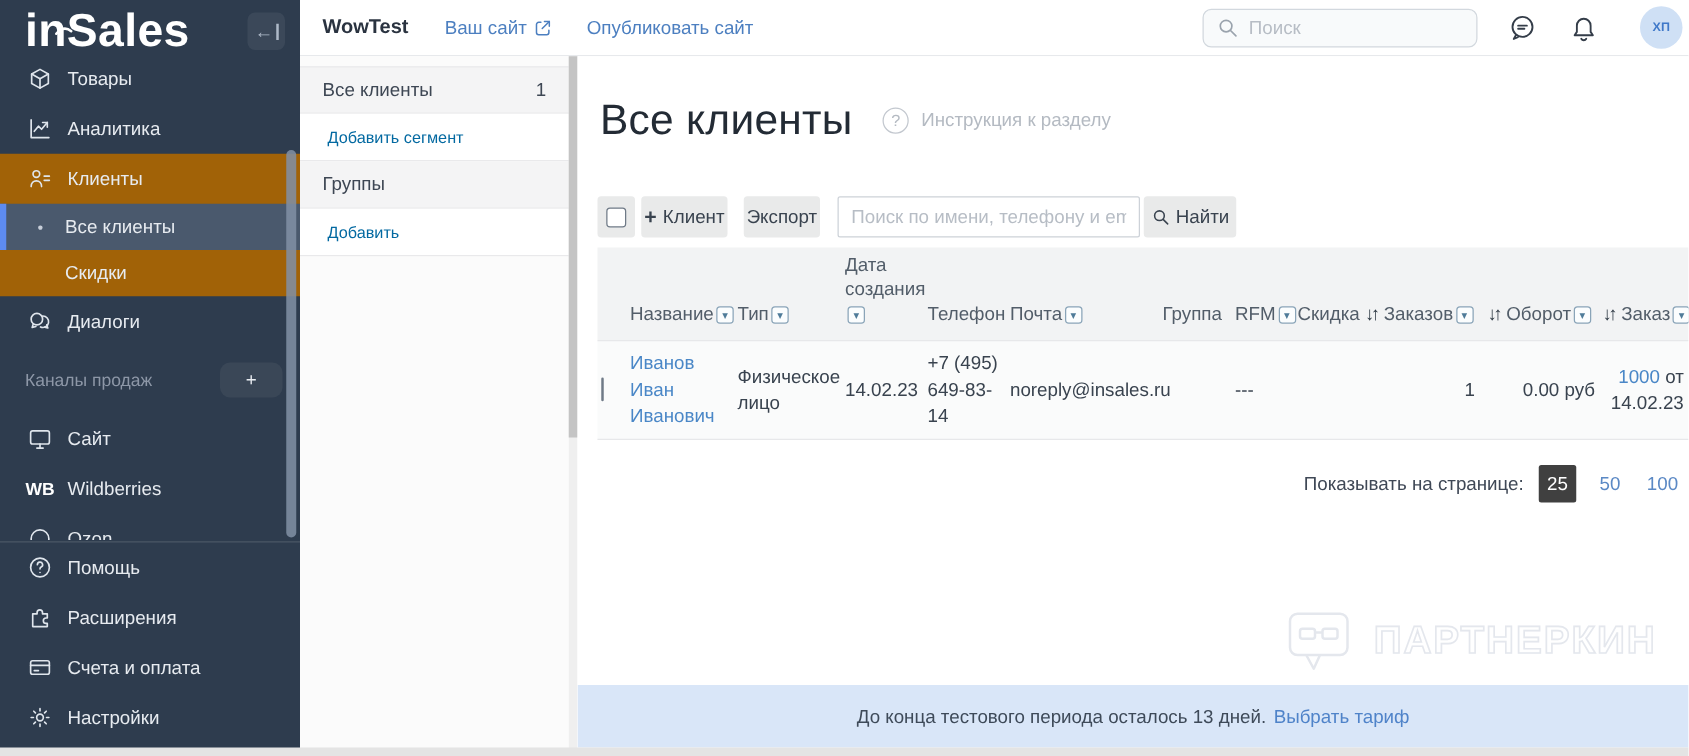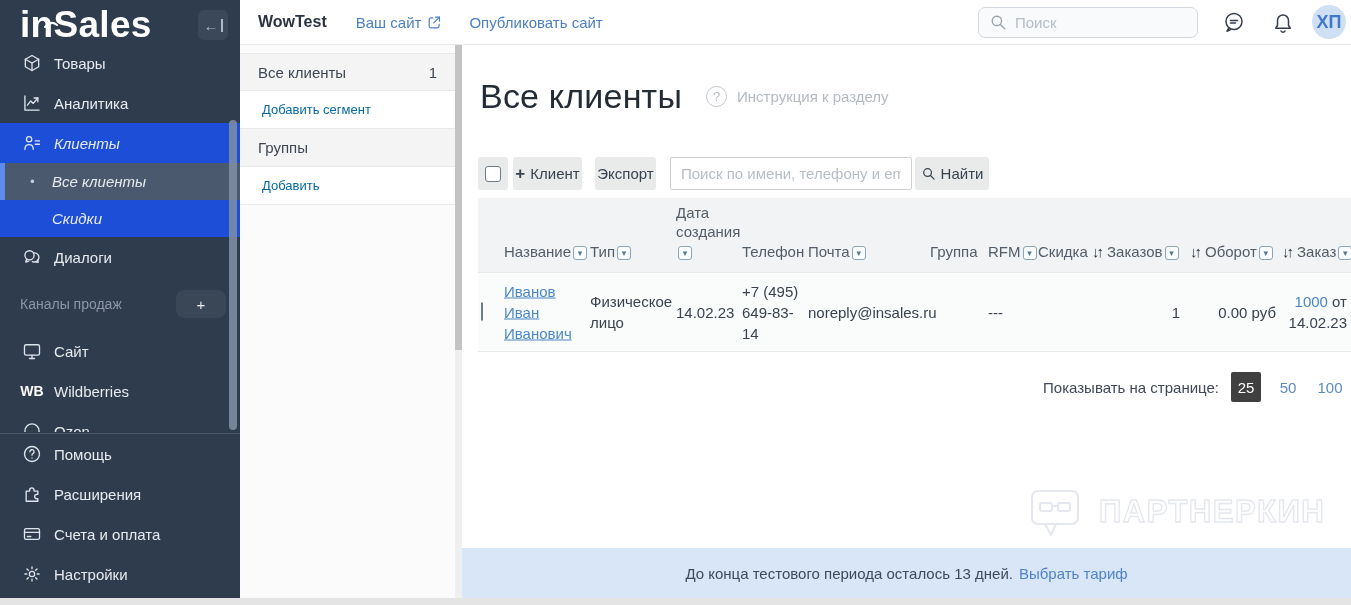--- a/index.html
+++ b/index.html
@@ -13,21 +13,21 @@
   .logo { font-size:37px; font-weight:700; color:#fff; position:relative; letter-spacing:.3px; }
   .logo-hat { position:absolute; left:23px; top:-8px; width:16px; height:10px; }
   .logo-hat svg { width:16px; height:10px; fill:none; stroke:#fff; stroke-width:2; stroke-linecap:round; }
   .collapse-btn { width:30px; height:30px; background:#3b4859; border:none; border-radius:6px; color:#aeb9c8; display:flex; align-items:center; justify-content:center; gap:2px; font-size:15px; cursor:pointer; font-family:inherit; }
   .collapse-btn .bar { width:2px; height:13px; background:#aeb9c8; display:inline-block; }
   .scroll-area { position:absolute; top:43px; left:0; width:240px; height:389px; overflow:hidden; }
   .sb-item { height:40px; display:flex; align-items:center; padding-left:20px; font-size:15px; color:#e7ebf0; cursor:pointer; position:relative; }
   .sb-item .icn { width:24px; height:24px; margin-right:10px; display:flex; align-items:center; justify-content:center; color:#dfe5ec; flex:none; }
   .icn svg { width:20px; height:20px; fill:none; stroke:currentColor; stroke-width:1.6; stroke-linecap:round; stroke-linejoin:round; }
   .wb-glyph { font-weight:700; font-size:14px; color:#fff; }
-  .sb-group { background:#1d4ed8;font-style:italic; }
+  .sb-group { background:#a16207; }
   .sb-sub { height:37px; display:flex; align-items:center; padding-left:52px; font-size:15px; position:relative; cursor:pointer; color:#e7ebf0; }
   .sb-sub.selected { background:#4a596d; }
   .sb-sub.selected::before { content:""; position:absolute; left:0; top:0; bottom:0; width:5px; background:#5d8bf0; }
   .bullet { position:absolute; left:30px; color:#c7ced9; font-size:13px; }
   .channels-row { height:54px; display:flex; align-items:center; padding:0 14px 0 20px; justify-content:space-between; }
   .channels-label { color:#8d97a7; font-size:14px; }
   .add-channel-btn { width:50px; height:28px; background:#3a4757; border:none; border-radius:8px; color:#e7ebf0; font-size:15px; cursor:pointer; font-family:inherit; }
   .bottom-menu { position:absolute; top:433px; left:0; width:240px; border-top:1px solid rgba(255,255,255,.14); padding-top:0; background:#2e3c4e; }
   .sb-scrollbar { position:absolute; right:3px; top:120px; width:8px; height:310px; background:#8191a6; border-radius:4px; opacity:.85; }
 
@@ -37,21 +37,21 @@
   .tb-link { color:#4c7fc0; font-size:15px; display:flex; align-items:center; gap:5px; cursor:pointer; }
   .tb-link svg { width:17px; height:17px; fill:none; stroke:#4c7fc0; stroke-width:1.7; stroke-linecap:round; stroke-linejoin:round; }
   .link-site { margin-left:29px; }
   .link-publish { margin-left:26px; }
   .tb-search { margin-left:auto; width:220px; height:31px; border:1px solid #d2d8de; border-radius:7px; background:#f8fafb; display:flex; align-items:center; padding:0 10px; gap:8px; }
   .tb-search svg { width:18px; height:18px; fill:none; stroke:#9aa3ad; stroke-width:1.8; stroke-linecap:round; flex:none; }
   .tb-search input { border:none; outline:none; background:transparent; font-size:15px; color:#333; width:100%; font-family:inherit; }
   input::placeholder { color:#b7bdc5; }
   .tb-icon { margin-left:23px; width:26px; height:26px; color:#343d49; cursor:pointer; display:flex; align-items:center; justify-content:center; }
   .tb-icon svg { width:24px; height:24px; fill:none; stroke:currentColor; stroke-width:1.5; stroke-linecap:round; stroke-linejoin:round; }
-  .avatar { margin-left:16px; width:34px; height:34px; border-radius:50%; background:#cfe0f5; color:#4079c9; font-weight:700; font-size:18px; display:flex; align-items:center; justify-content:center; cursor:pointer; flex:none; }
+  .avatar { margin-left:32px; width:34px; height:34px; border-radius:50%; background:#cfe0f5; color:#4079c9; font-weight:700; font-size:10px; display:flex; align-items:center; justify-content:center; cursor:pointer; flex:none; }
 
   
   .segments { position:absolute; left:240px; top:45px; width:215px; height:560px; background:#fbfbfb; padding-top:8px; }
   .seg-row { height:38px; display:flex; align-items:center; padding:0 18px; border-bottom:1px solid #e9e9eb; cursor:pointer; }
   .seg-row.header { background:#f4f4f5; color:#3e4754; font-size:15px; }
   .seg-row.header:first-child { border-top:1px solid #e9e9eb; }
   .seg-row.action { background:#fff; color:#0369a1; font-size:13px; padding-left:22px; }
   .seg-count { margin-left:auto; color:#3e4754; }
   .v-scrollbar { position:absolute; left:455px; top:45px; width:7px; height:560px; background:#efefef; }
   .v-scrollbar .thumb { width:7px; height:305px; background:#c4c4c4; }
@@ -330,21 +330,21 @@
           <div class="th" style="left: 330px; width: 120px;">Почта<span class="filter-box">▾</span></div>
           <div class="th" style="left: 452px; width: 56px;">Группа</div>
           <div class="th" style="left: 510px; width: 48px;">RFM<span class="filter-box">▾</span></div>
           <div class="th" style="left: 560px; width: 52px;">Скидка</div>
           <div class="th" style="left: 614px; width: 96px;"><span class="sort">↓↑</span>Заказов<span class="filter-box">▾</span></div>
           <div class="th" style="left: 712px; width: 90px;"><span class="sort">↓↑</span>Оборот<span class="filter-box">▾</span></div>
           <div class="th" style="left: 804px; width: 67px;"><span class="sort">↓↑</span>Заказ<span class="filter-box">▾</span></div>
         </div>
       <div class="trow" id="trow">
           <div class="td-cb"><span class="checkbox"></span></div>
-          <div class="td link" style="left: 26px; width: 80px; text-decoration: underline;">Иванов Иван Иванович</div>
+          <div class="td link" style="left: 26px; width: 80px;">Иванов Иван Иванович</div>
           <div class="td" style="left: 112px; width: 80px;">Физическое лицо</div>
           <div class="td" style="left: 198px; width: 60px;">14.02.23</div>
           <div class="td" style="left: 264px; width: 60px;">+7 (495) 649-83-14</div>
           <div class="td nowrap" style="left: 330px; width: 120px;">noreply@insales.ru</div>
           <div class="td" style="left: 510px; width: 54px;">---</div>
           <div class="td right" style="left: 614px; width: 88px;">1</div>
           <div class="td right" style="left: 712px; width: 86px;">0.00 руб</div>
           <div class="td right" style="left: 804px; width: 65px;"><span class="inline-link">1000</span><span> от 14.02.23</span></div>
         </div>
     </div>

